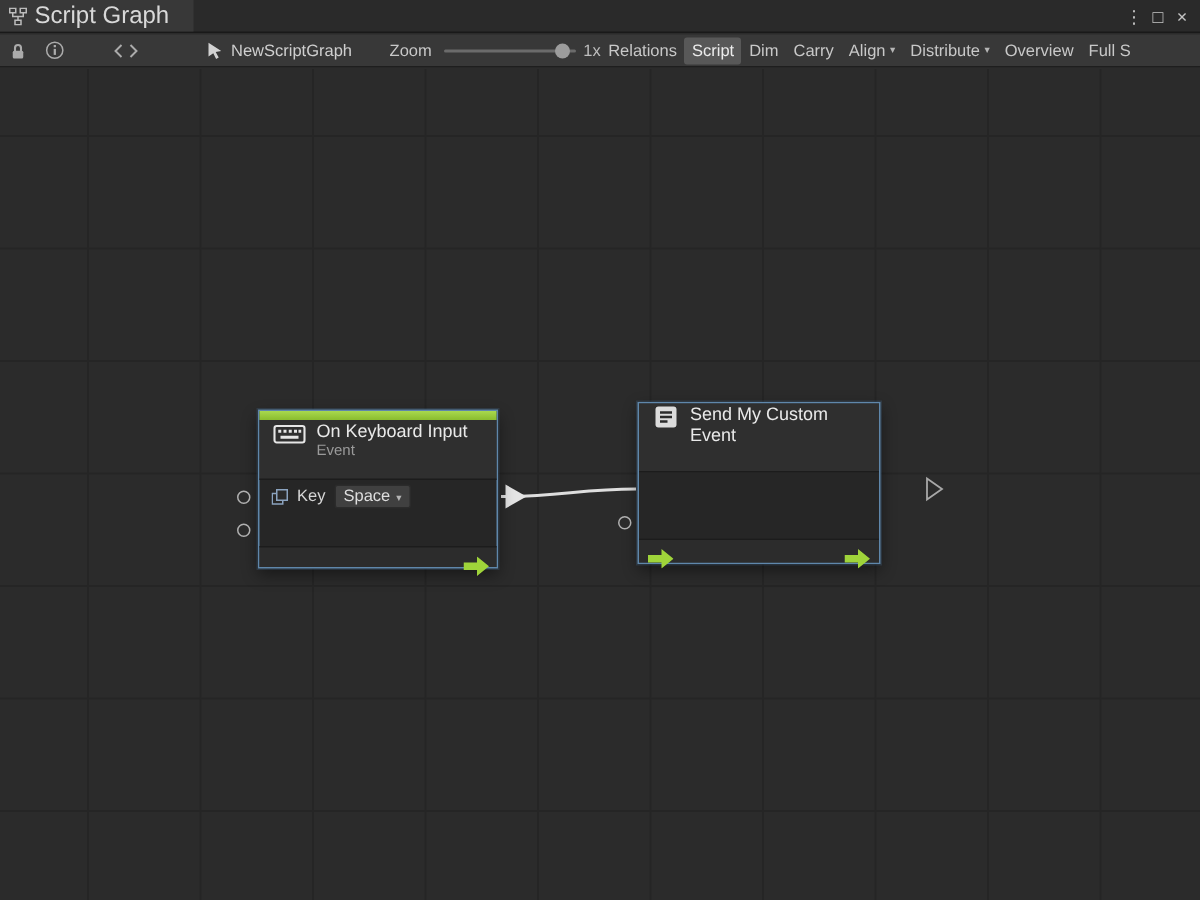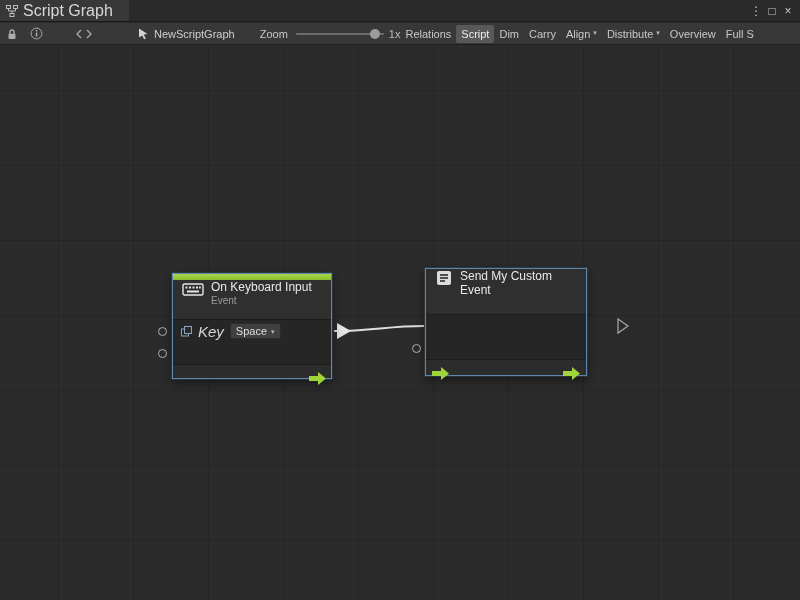--- a/index.html
+++ b/index.html
@@ -63,21 +63,21 @@
   .accent { height:6px; background:linear-gradient(#a9d94e,#8abc2e); }
   .node-header {
     display:flex; align-items:flex-start; gap:7px; padding:0 9px;
     background:#2f2f2f; border-bottom:1px solid #1c1c1c;
   }
   .node-kb .node-header { height:40px; }
   .node-send .node-header { height:46px; }
   .node-title { font-size:12px; color:#e9e9e9; }
   .node-subtitle { font-size:10px; color:#9a9a9a; margin-top:1px; }
   .node-row { height:22px; display:flex; align-items:center; gap:6px; padding:0 8px; position:relative; }
-  .row-label { font-size:15px; color:#d6d6d6;font-style:italic; }
+  .row-label { font-size:11px; color:#d6d6d6; }
   .chip {
     display:inline-flex; align-items:center; gap:4px; background:#404040;
     border:1px solid #2b2b2b; border-radius:2px; padding:1px 5px;
     font-size:11px; color:#dedede;
   }
   .chip-caret { font-size:7px; color:#b5b5b5; transform:translateY(1px); }
   .node-footer { margin-top:auto; background:#2c2c2c; border-top:1px solid #1c1c1c; }
   .node-kb .node-footer { height:14px; }
   .node-send .node-footer { height:16px; }
   .flow-arrow { position:absolute; }

